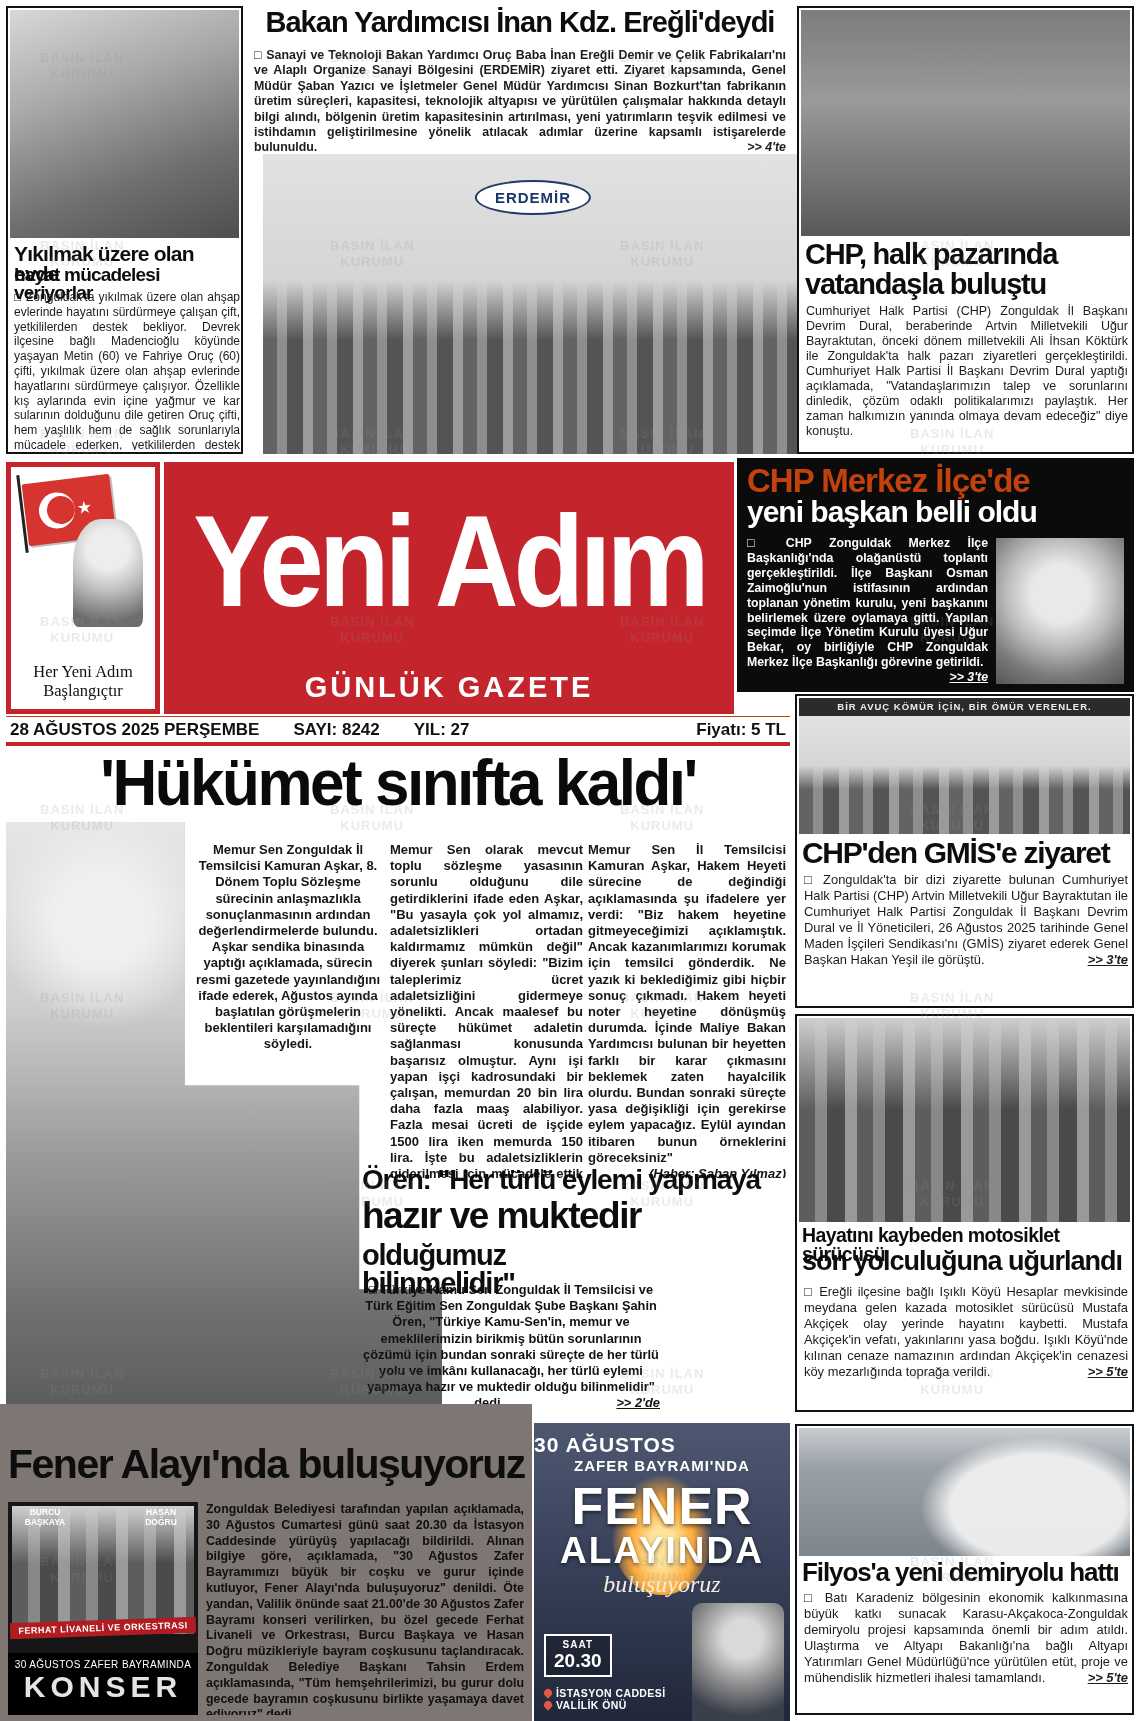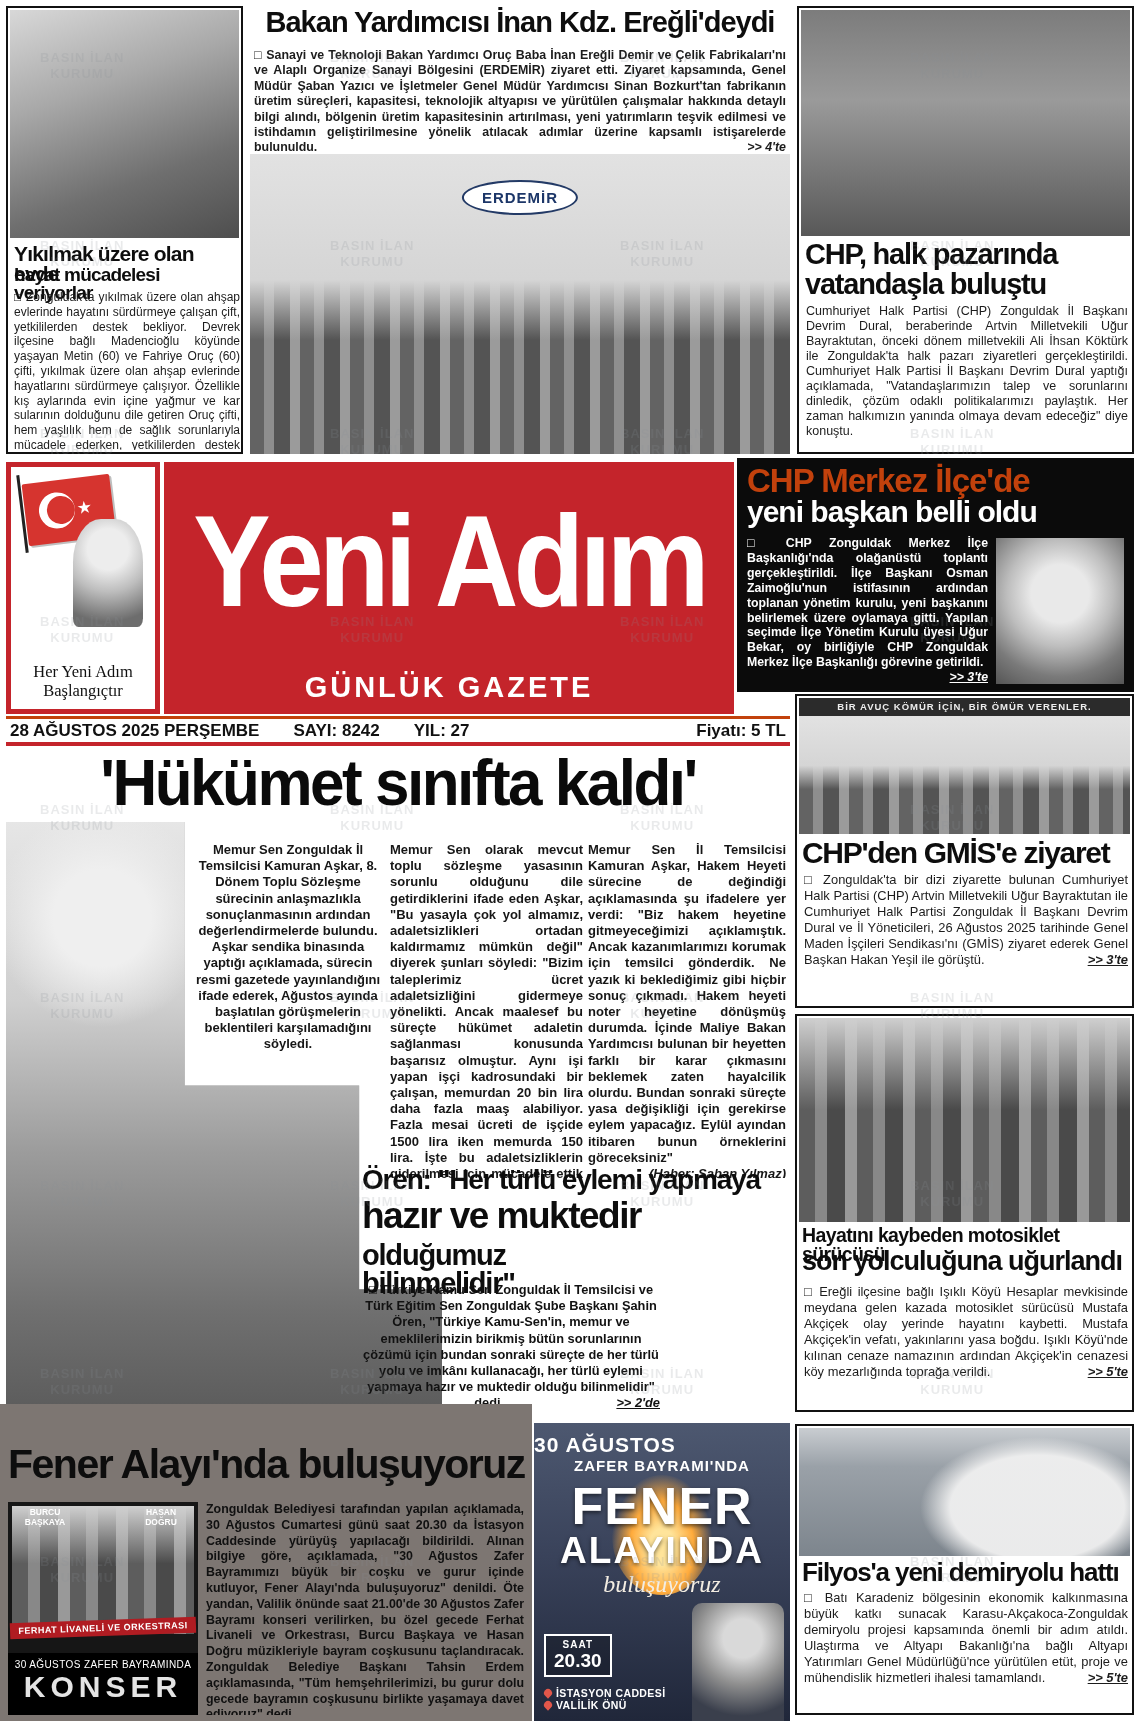--- a/index.html
+++ b/index.html
@@ -37,21 +37,21 @@
   
   .boxA { left:6px; top:6px; width:237px; height:448px; }
   .boxA .ph { position:absolute; left:2px; top:2px; width:229px; height:228px; }
   .titleA1 { position:absolute; left:6px; top:236px; width:226px; font-size:21px; }
   .titleA2 { position:absolute; left:6px; top:258px; width:226px; font-size:19px; }
   .bodyA  { position:absolute; left:6px; top:282px; width:226px; height:160px; font-size:12px; line-height:14.8px; font-weight:400; }
 
   .boxB { left:250px; top:4px; width:540px; height:450px; }
   .titleB { position:absolute; left:0; top:4px; width:540px; text-align:center; font-size:29px; letter-spacing:-1px; }
   .bodyB  { position:absolute; left:4px; top:44px; width:532px; height:104px; font-size:12.4px; line-height:15.4px; }
-  .phB    { position:absolute; left:0; top:150px; width:540px; height:300px; }
+  .phB    { position:absolute; left:13px; top:150px; width:540px; height:300px; }
   .erdemir-oval { position:absolute; left:50%; top:26px; transform:translateX(-50%); background:#fff;
                   border:2px solid #233a66; border-radius:50%; padding:7px 18px;
                   color:#1c3668; font-weight:700; font-size:15px; letter-spacing:1px; }
 
   .boxC { left:797px; top:6px; width:337px; height:448px; }
   .boxC .ph { position:absolute; left:2px; top:2px; width:329px; height:226px; }
   .titleC1 { position:absolute; left:6px; top:232px; width:324px; font-size:29px; letter-spacing:-1.2px; }
   .titleC2 { position:absolute; left:6px; top:262px; width:324px; font-size:29px; letter-spacing:-1.2px; }
   .bodyC  { position:absolute; left:7px; top:296px; width:322px; height:146px; font-size:12.5px; line-height:15px; font-weight:400; }
 
@@ -77,21 +77,21 @@
 
   .chpBox { left:737px; top:458px; width:397px; height:234px; background:#0b0b0b; color:#fff; padding:6px 10px; }
   .chpT1 { font-size:33px; font-weight:700; letter-spacing:-1px; line-height:1.0; color:#c2410c; }
   .chpT2 { font-size:30px; font-weight:700; letter-spacing:-1px; line-height:1.0; color:#fff; }
   .chpBodyWrap { position:absolute; left:10px; top:78px; width:377px; height:148px; }
   .chpBody { font-size:12.3px; line-height:14.9px; font-weight:700; color:#fff; text-align:justify; }
   .chpPhoto { float:right; width:128px; height:146px; margin:2px 0 4px 8px; }
   .chpBody .more { color:#fff; }
 
   
-  .dateline { left:6px; top:716px; width:784px; height:30px; border-top:3px solid #c2410c;
+  .dateline { left:6px; top:716px; width:784px; height:30px; border-top:1px solid #c2410c;
               border-bottom:4px solid #c4242b; display:flex; align-items:center; gap:34px;
               font-weight:700; font-size:17px; padding:0 4px; }
   .dateline .price { margin-left:auto; }
 
   
   .mainHead { left:6px; top:750px; width:784px; text-align:center; font-size:62px; font-weight:700;
               letter-spacing:-2.5px; line-height:1.0; transform:scaleY(1.05); transform-origin:center top; color:#0a0a0a; }
   .phAskar { left:6px; top:822px; width:436px; height:599px;
              clip-path:polygon(0 0,41% 0,41% 44%,81% 44%,81% 78%,100% 78%,100% 100%,0 100%); }
   .col { position:absolute; font-size:13px; line-height:16.2px; font-weight:700; color:#161616; overflow:hidden; }

